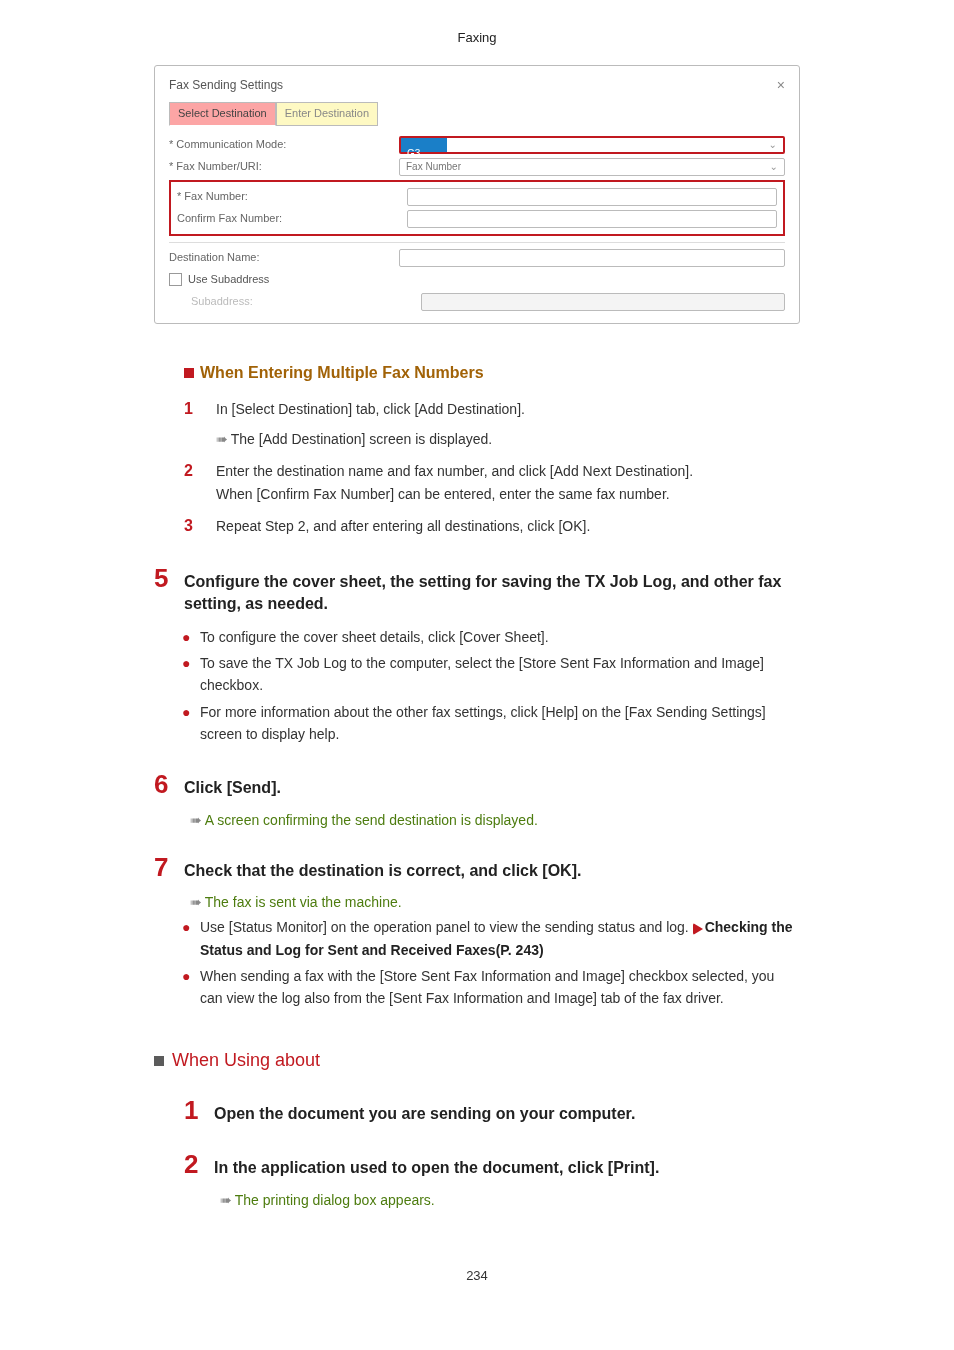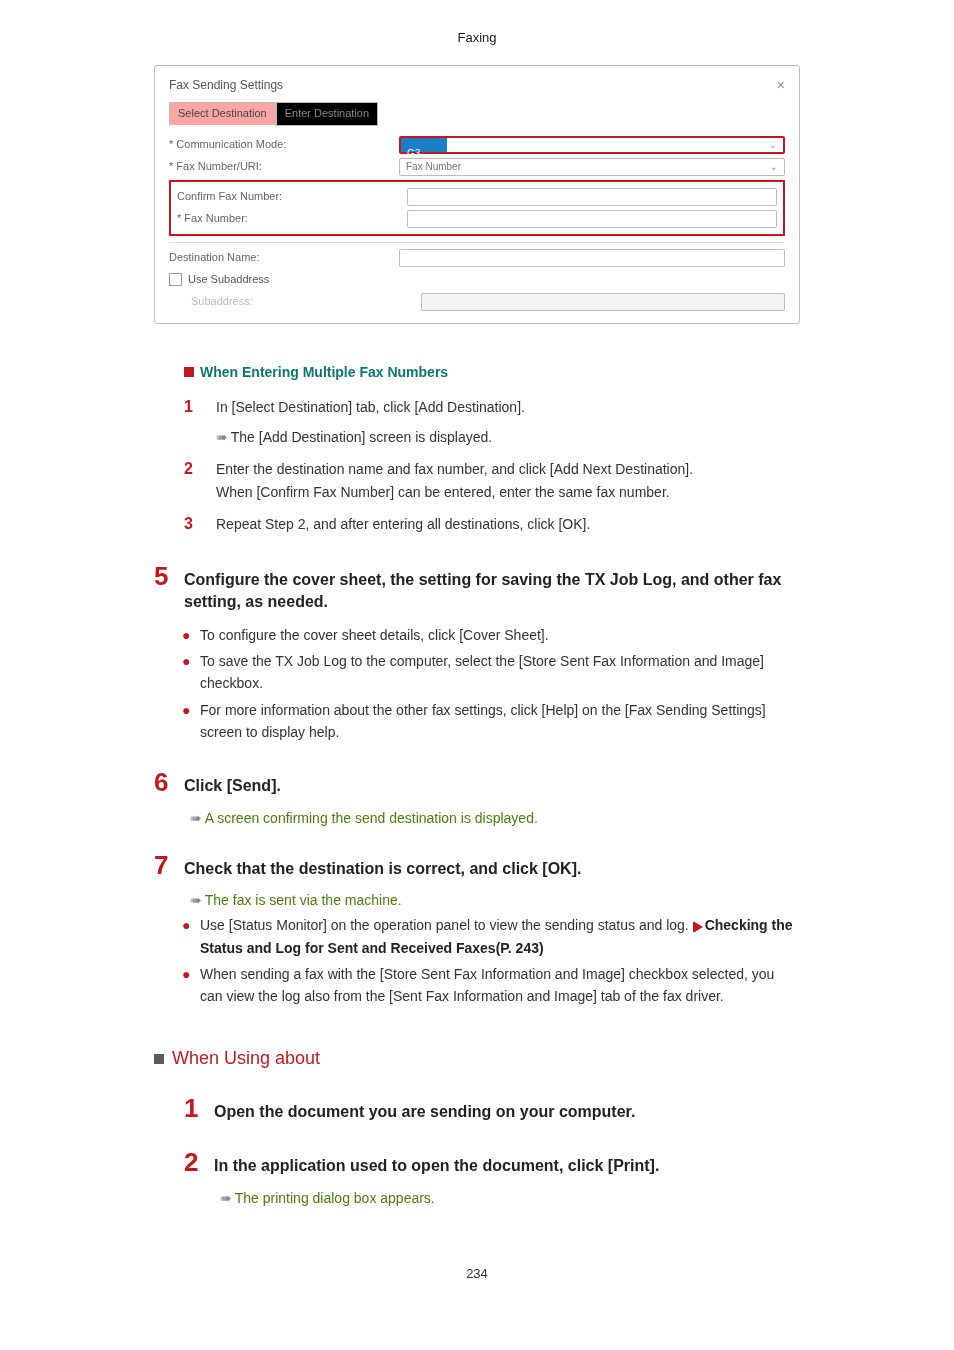--- a/index.html
+++ b/index.html
@@ -43,21 +43,21 @@
   .ss-close { font-size: 14px; color: #888; }
   .ss-tabs {
     display: flex;
     gap: 0;
     font-size: 11px;
     margin-bottom: 8px;
   }
   .ss-tab {
     border: 1px solid #bbb;
     padding: 2px 8px;
-    background: #000000;
+    background: #fef9c3;
     color: #888;
   }
   .ss-tab.active {
     background: #fca5a5;
     color: #444;
     border-bottom: 1px solid #fff;
   }
   .ss-row {
     display: flex;
     align-items: center;
@@ -104,23 +104,23 @@
   
   .red-square {
     display: inline-block;
     width: 10px;
     height: 10px;
     background: #c11920;
     margin-right: 6px;
     vertical-align: baseline;
   }
   .subsection-title {
-    color: #0f766e;
-    font-weight: bold;
-    font-size: 14px;
+    color: #a16207;
+    font-weight: bold;
+    font-size: 16px;
     margin: 20px 0 14px 30px;
   }
   .substep {
     display: flex;
     margin: 8px 0 8px 30px;
     font-size: 14px;
     line-height: 1.6;
     align-items: baseline;
   }
   .substep-num {
@@ -240,25 +240,25 @@
     </div>
     <div class="ss-row">
       <div class="ss-label">* Fax Number/URI:</div>
       <div class="ss-field dropdown">
         <span>Fax Number</span>
         <span class="caret">⌄</span>
       </div>
     </div>
     <div class="ss-framed">
       <div class="ss-row">
+        <div class="ss-label">* Fax Number:</div>
+        <div class="ss-field"></div>
+      </div>
+      <div class="ss-row">
         <div class="ss-label">Confirm Fax Number:</div>
-        <div class="ss-field"></div>
-      </div>
-      <div class="ss-row">
-        <div class="ss-label">* Fax Number:</div>
         <div class="ss-field"></div>
       </div>
     </div>
     <div class="ss-sep"></div>
     <div class="ss-row">
       <div class="ss-label">Destination Name:</div>
       <div class="ss-field"></div>
     </div>
     <div class="ss-row">
       <span class="ss-chk"></span>

